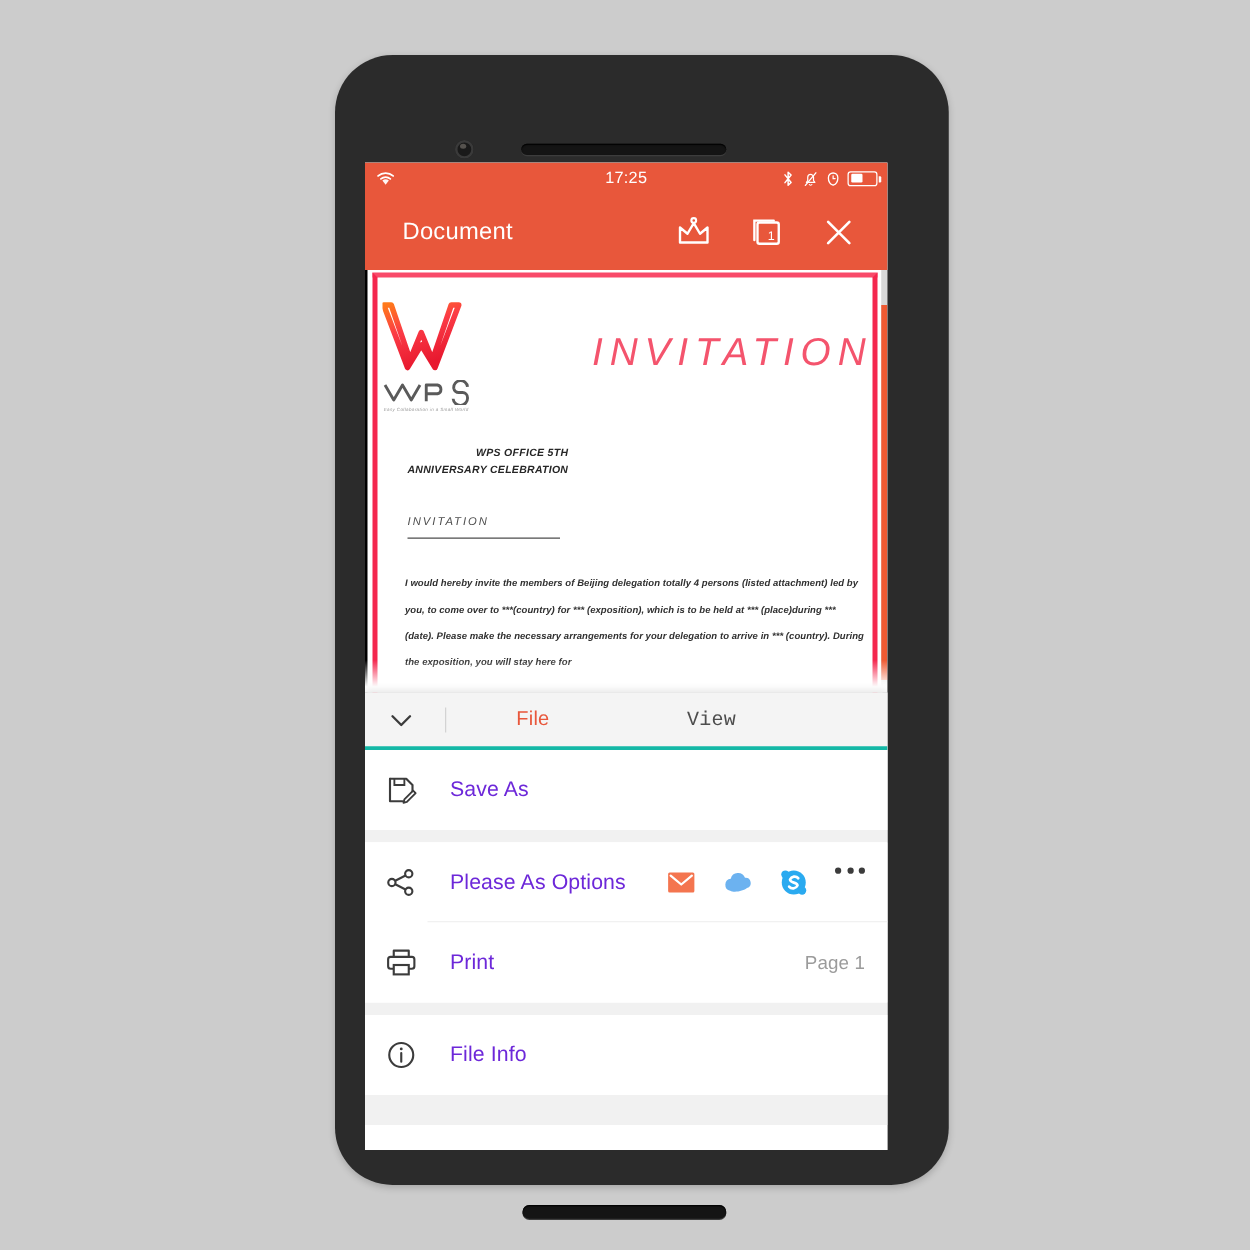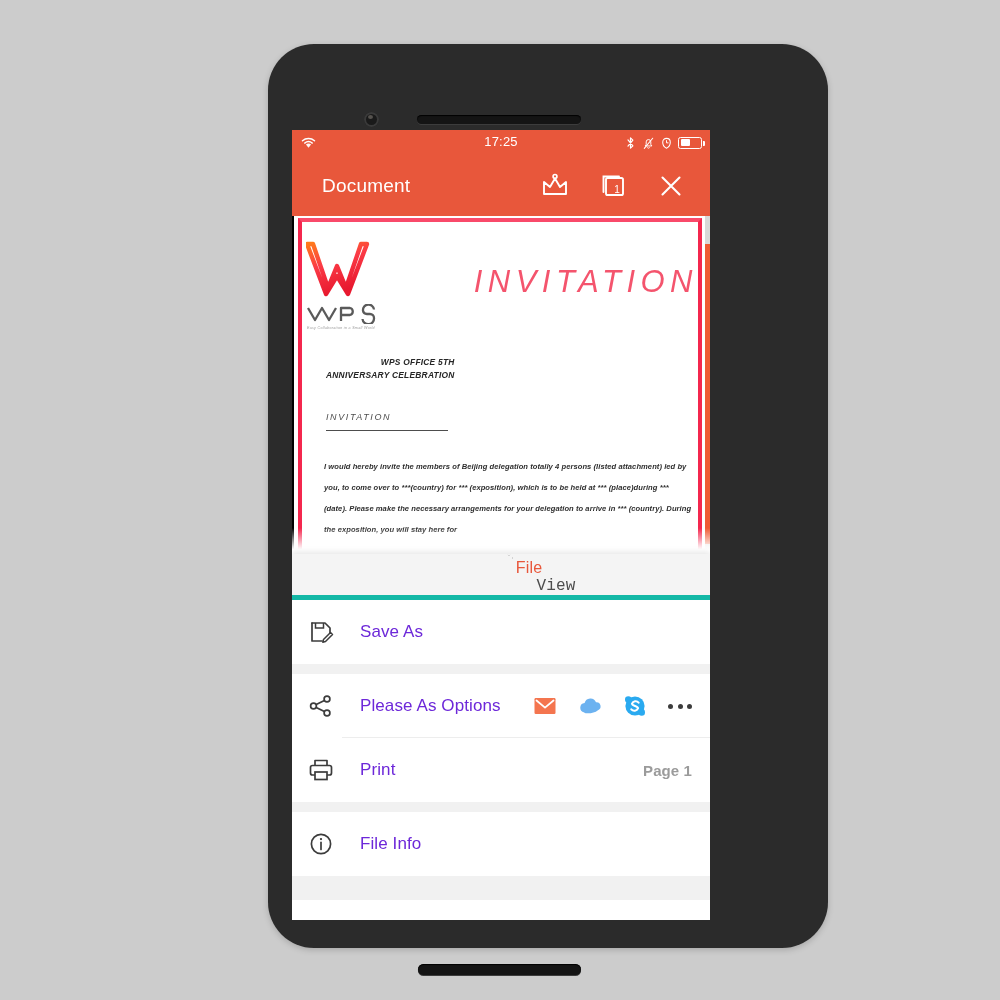--- a/index.html
+++ b/index.html
@@ -7,21 +7,21 @@
     width: 1000px; height: 1000px;
     background: #cccccc;
     font-family: "Liberation Sans", sans-serif;
     overflow: hidden;
   }
 
   
   #phone {
     position: absolute;
     left: 268px; top: 44px;
-    width: 560px; height: 904px;
+    width: 491px; height: 904px;
     background: #2b2b2b;
     border-radius: 46px;
     box-shadow: 0 2px 6px rgba(0,0,0,.18);
   }
   #camera {
     position: absolute; left: 96px; top: 68px;
     width: 15px; height: 15px; border-radius: 50%;
     background: #1a1a1a;
     box-shadow: inset 0 0 0 2px #3a3a3a;
   }
@@ -169,22 +169,21 @@
 
   
   #sheet {
     position:absolute; left:0; right:0; bottom:0; height:366px;
     background:#ffffff;
     box-shadow:0 -2px 6px rgba(0,0,0,.10);
   }
   #sheet-header{
     position:relative; height:46px; background:#f4f4f4;
     display:flex; align-items:center;
-    border-bottom:5px solid #14b8a6;
-    flex-direction:column;
+    border-bottom:3px solid #14b8a6;
   }
   #collapse-btn{ margin-left:16px; width:26px; height:26px; cursor:pointer; }
   #header-divider{
     width:1px; height:20px; background:#d3d3d3; margin-left:22px;
   }
   .sheet-tab{
     flex:0 0 auto; font-size:16px; cursor:pointer; letter-spacing:.2px;
   }
   #tab-file{ color:#e8573b; margin-left:56px; }
   #tab-view{ color:#4d4d4d; margin-left:110px;font-family:Liberation Mono, monospace; }
@@ -195,21 +194,21 @@
     position:relative; height:64px; display:flex; align-items:center;
     padding-left:16px; padding-right:18px; cursor:pointer; background:#ffffff;
   }
   .row-divider{
     position:absolute; left:50px; right:0; bottom:0; height:1px; background:#ededed;
   }
   .menu-icon{ width:26px; height:26px; flex:0 0 26px; display:block; }
   .menu-label{
     margin-left:26px; font-size:17px; color:#6d28d9; letter-spacing:.1px;
   }
-  .row-right{ margin-left:auto; display:flex; align-items:center; gap:21px;font-weight:bold; }
+  .row-right{ margin-left:auto; display:flex; align-items:flex-start; gap:21px; }
   .row-value{ font-size:15px; color:#9b9b9b; letter-spacing:.1px; }
   .share-ic{ width:24px; height:24px; display:block; cursor:pointer; }
   #more-dots{ display:flex; gap:4.5px; align-items:center; cursor:pointer; }
   #more-dots i{ width:5px; height:5px; border-radius:50%; background:#3c3c3c; display:block; }
   #sheet-bottom-gap{ height:24px; background:#f1f1f1; }
 </style>
 </head>
 <body>
 
 <div id="phone">

